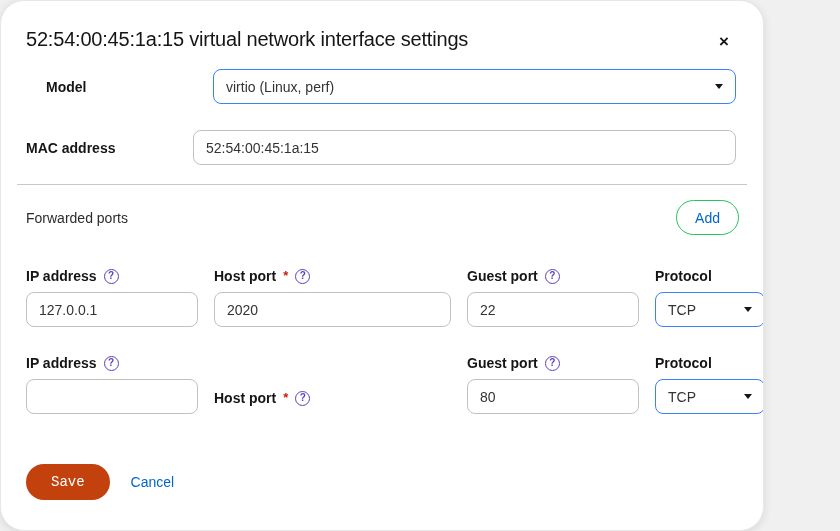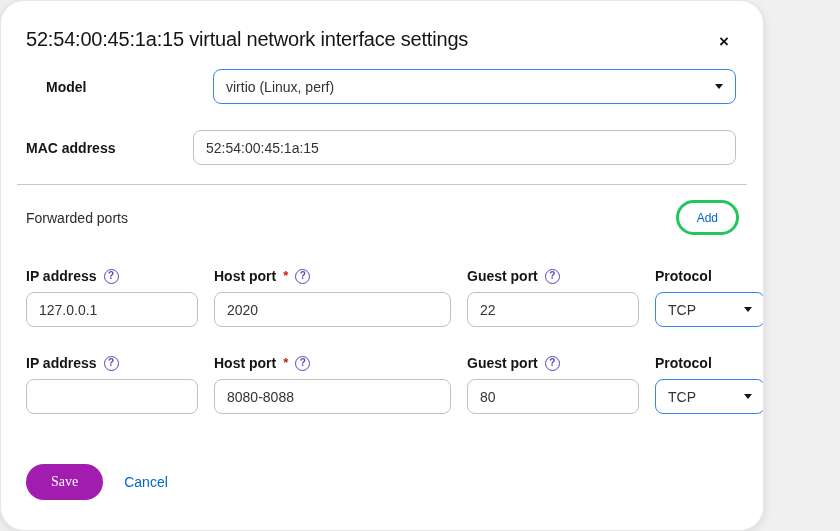--- a/index.html
+++ b/index.html
@@ -96,26 +96,26 @@
   
   .fp-header {
     display: flex;
     align-items: center;
     justify-content: space-between;
     margin: 15px 24px 0 25px;
   }
   .fp-label { font-size: 14px; font-weight: 400; color: #2b2b2b; }
   .add-btn {
     background: #ffffff;
-    border: 3px solid #22c55e;
+    border: 1px solid #22c55e;
     color: #0066cc;
     border-radius: 18px;
     height: 35px;
     padding: 8px 18px;
-    font-size: 12px;
+    font-size: 14px;
     font-family: "Liberation Sans", sans-serif;
     cursor: pointer;
   }
   .port-row {
     display: grid;
     grid-template-columns: 172px 237px 172px 110px auto;
     column-gap: 18px;
     align-items: end;
     margin: 0 24px 0 25px;
     gap: 16px;
@@ -150,28 +150,28 @@
   }
   .trash-cell { padding-bottom: 7px; padding-left: 7px; }
   .trash-btn { background: none; border: none; cursor: pointer; padding: 0; line-height: 0; }
   
   .modal-footer {
     display: flex;
     align-items: center;
     margin: 50px 0 0 25px;
   }
   .save-btn {
-    background: #a21caf;
+    background: #c2410c;
     border: none;
     color: #ffffff;
     border-radius: 18px;
     height: 36px;
     padding: 0 25px;
     font-size: 14px;
-    font-family: Liberation Serif, serif;
+    font-family: Liberation Mono, monospace;
     cursor: pointer;
   }
   .cancel-btn {
     background: none;
     border: none;
     color: #0066cc;
     font-size: 14px;
     font-family: "Liberation Sans", sans-serif;
     margin-left: 21px;
     cursor: pointer;
@@ -257,21 +257,20 @@
         <span class="help-icon">?</span>
       </div>
       <input class="text-input" type="text" value="" style="">
     </div>
     <div class="field-group">
       <div class="field-label">
         <span>Host port</span>
         <span class="required-star">*</span>
         <span class="help-icon">?</span>
       </div>
-      <input class="text-input" type="text" value="8080-8088" style="">
     </div>
     <div class="field-group">
       <div class="field-label">
         <span>Guest port</span>
         <span class="help-icon">?</span>
       </div>
       <input class="text-input" type="text" value="80" style="">
     </div>
     <div class="field-group">
       <div class="field-label">

